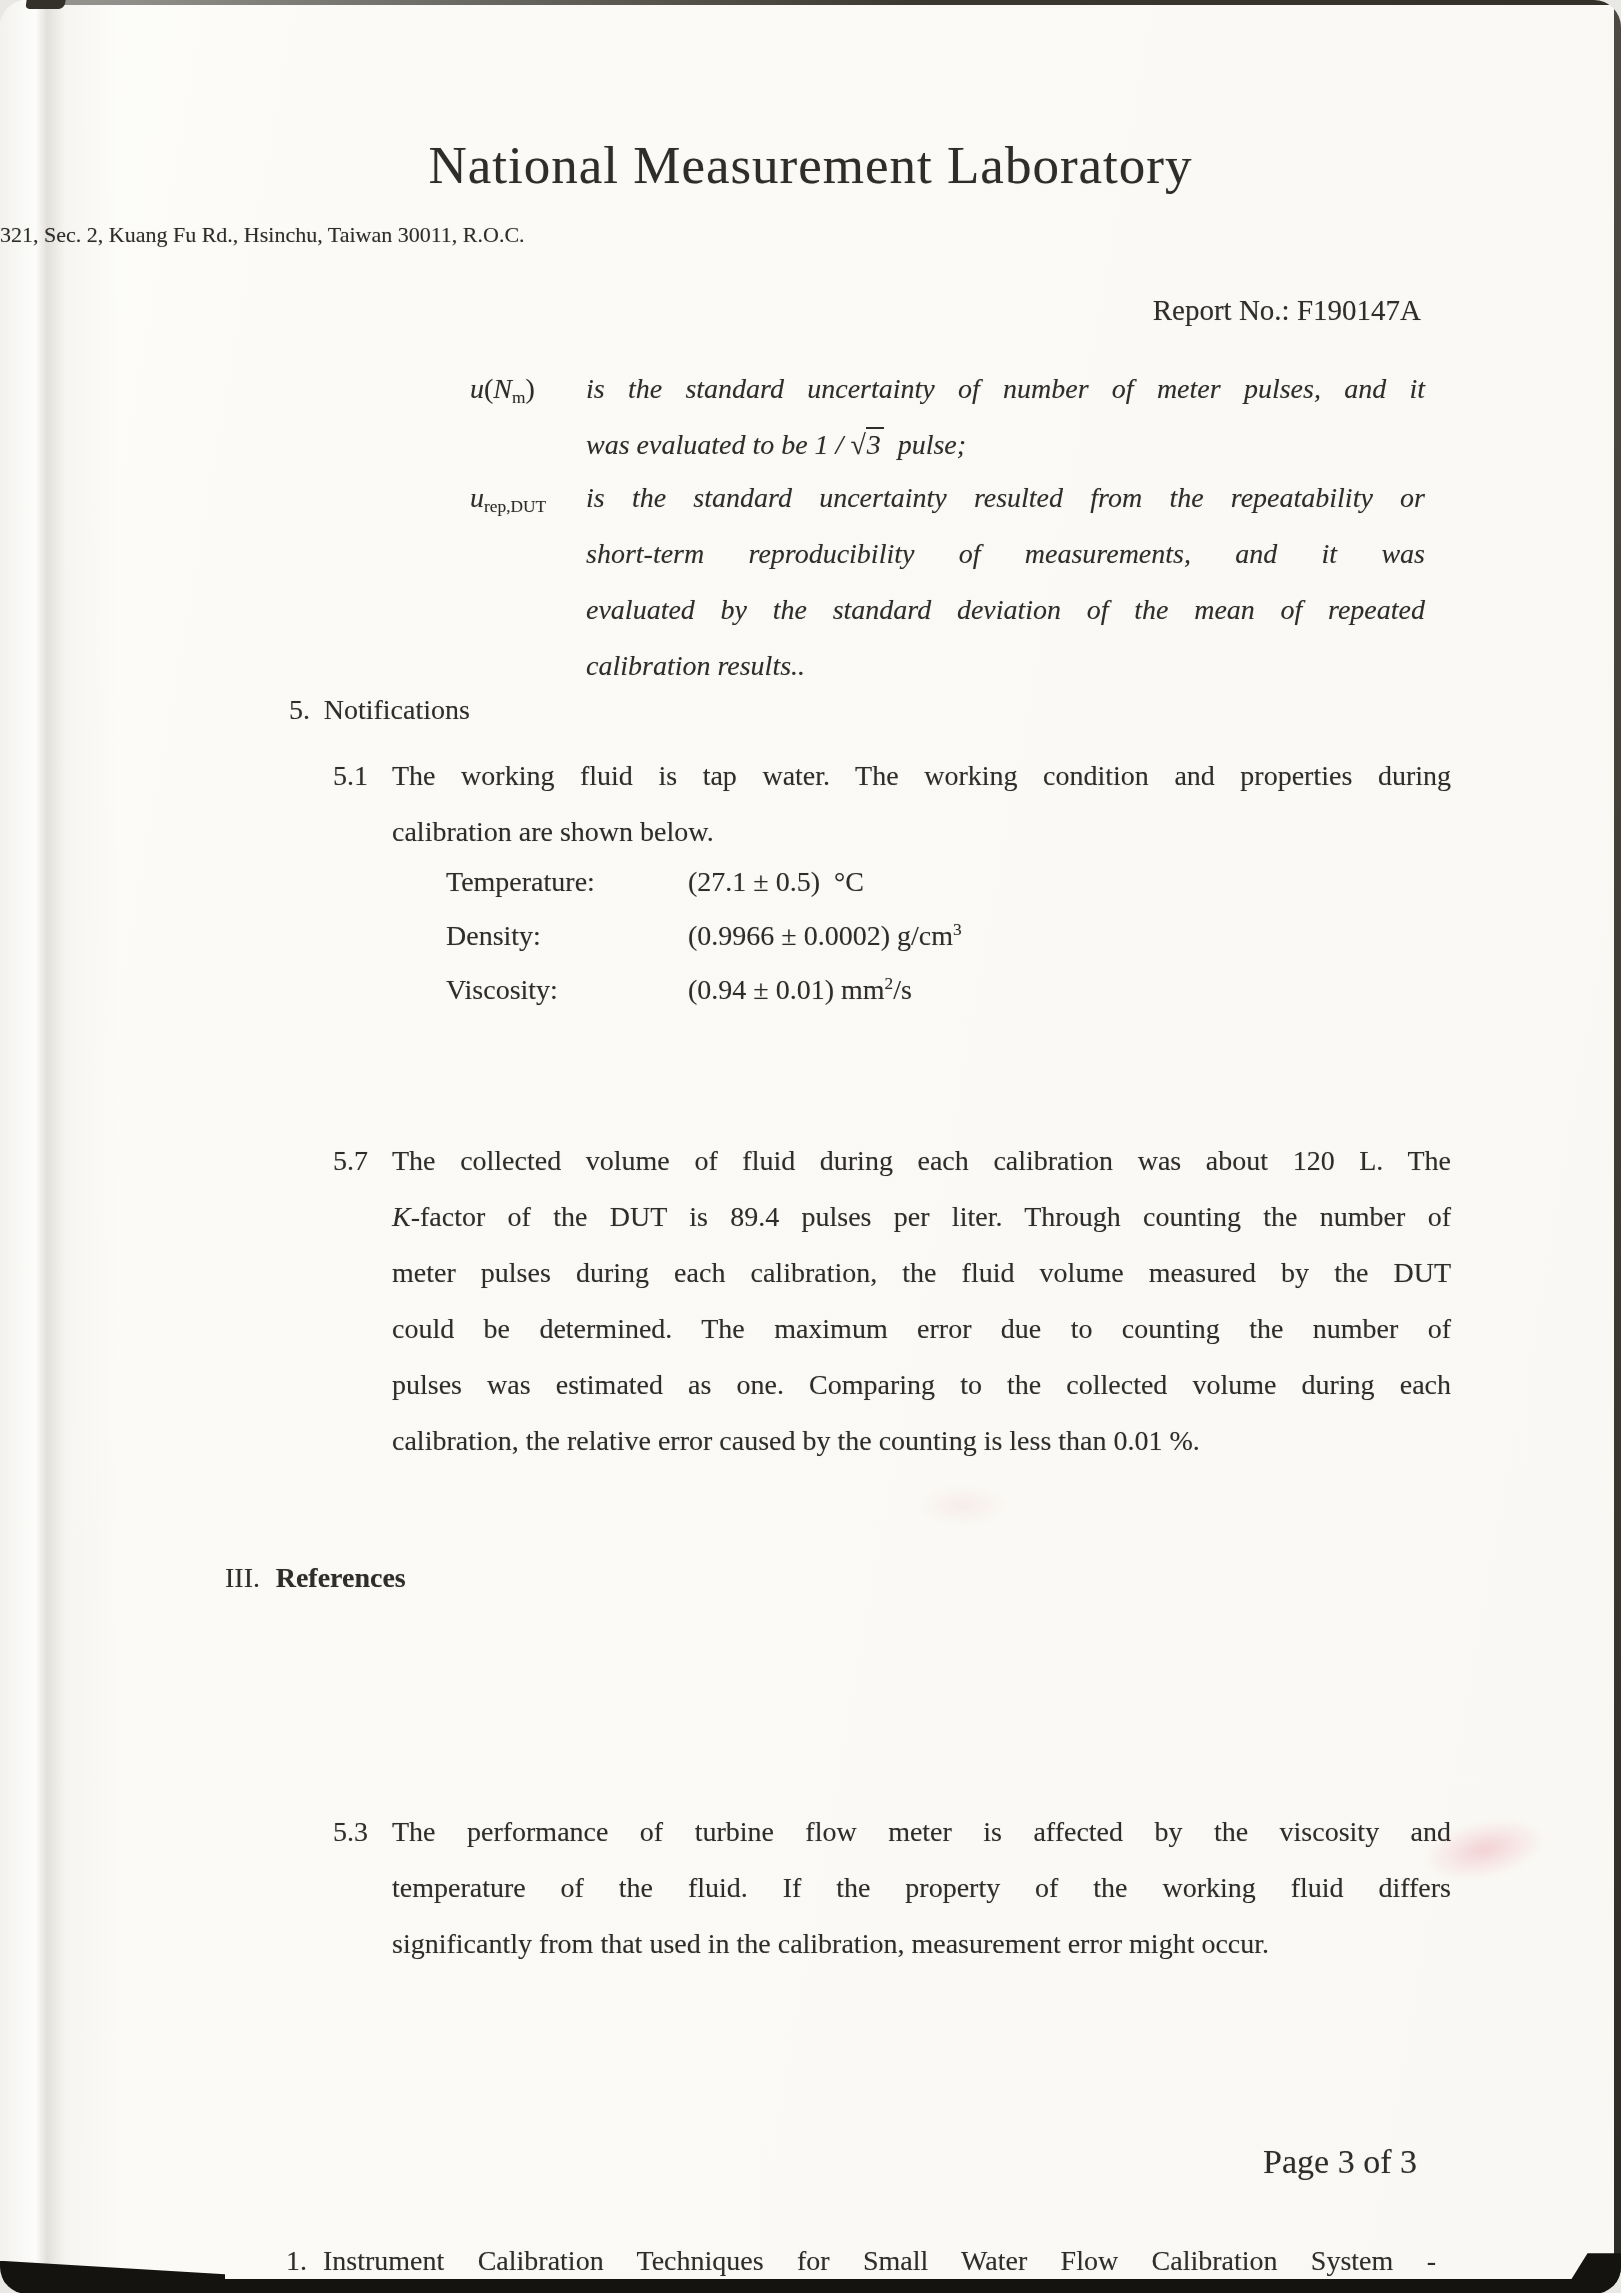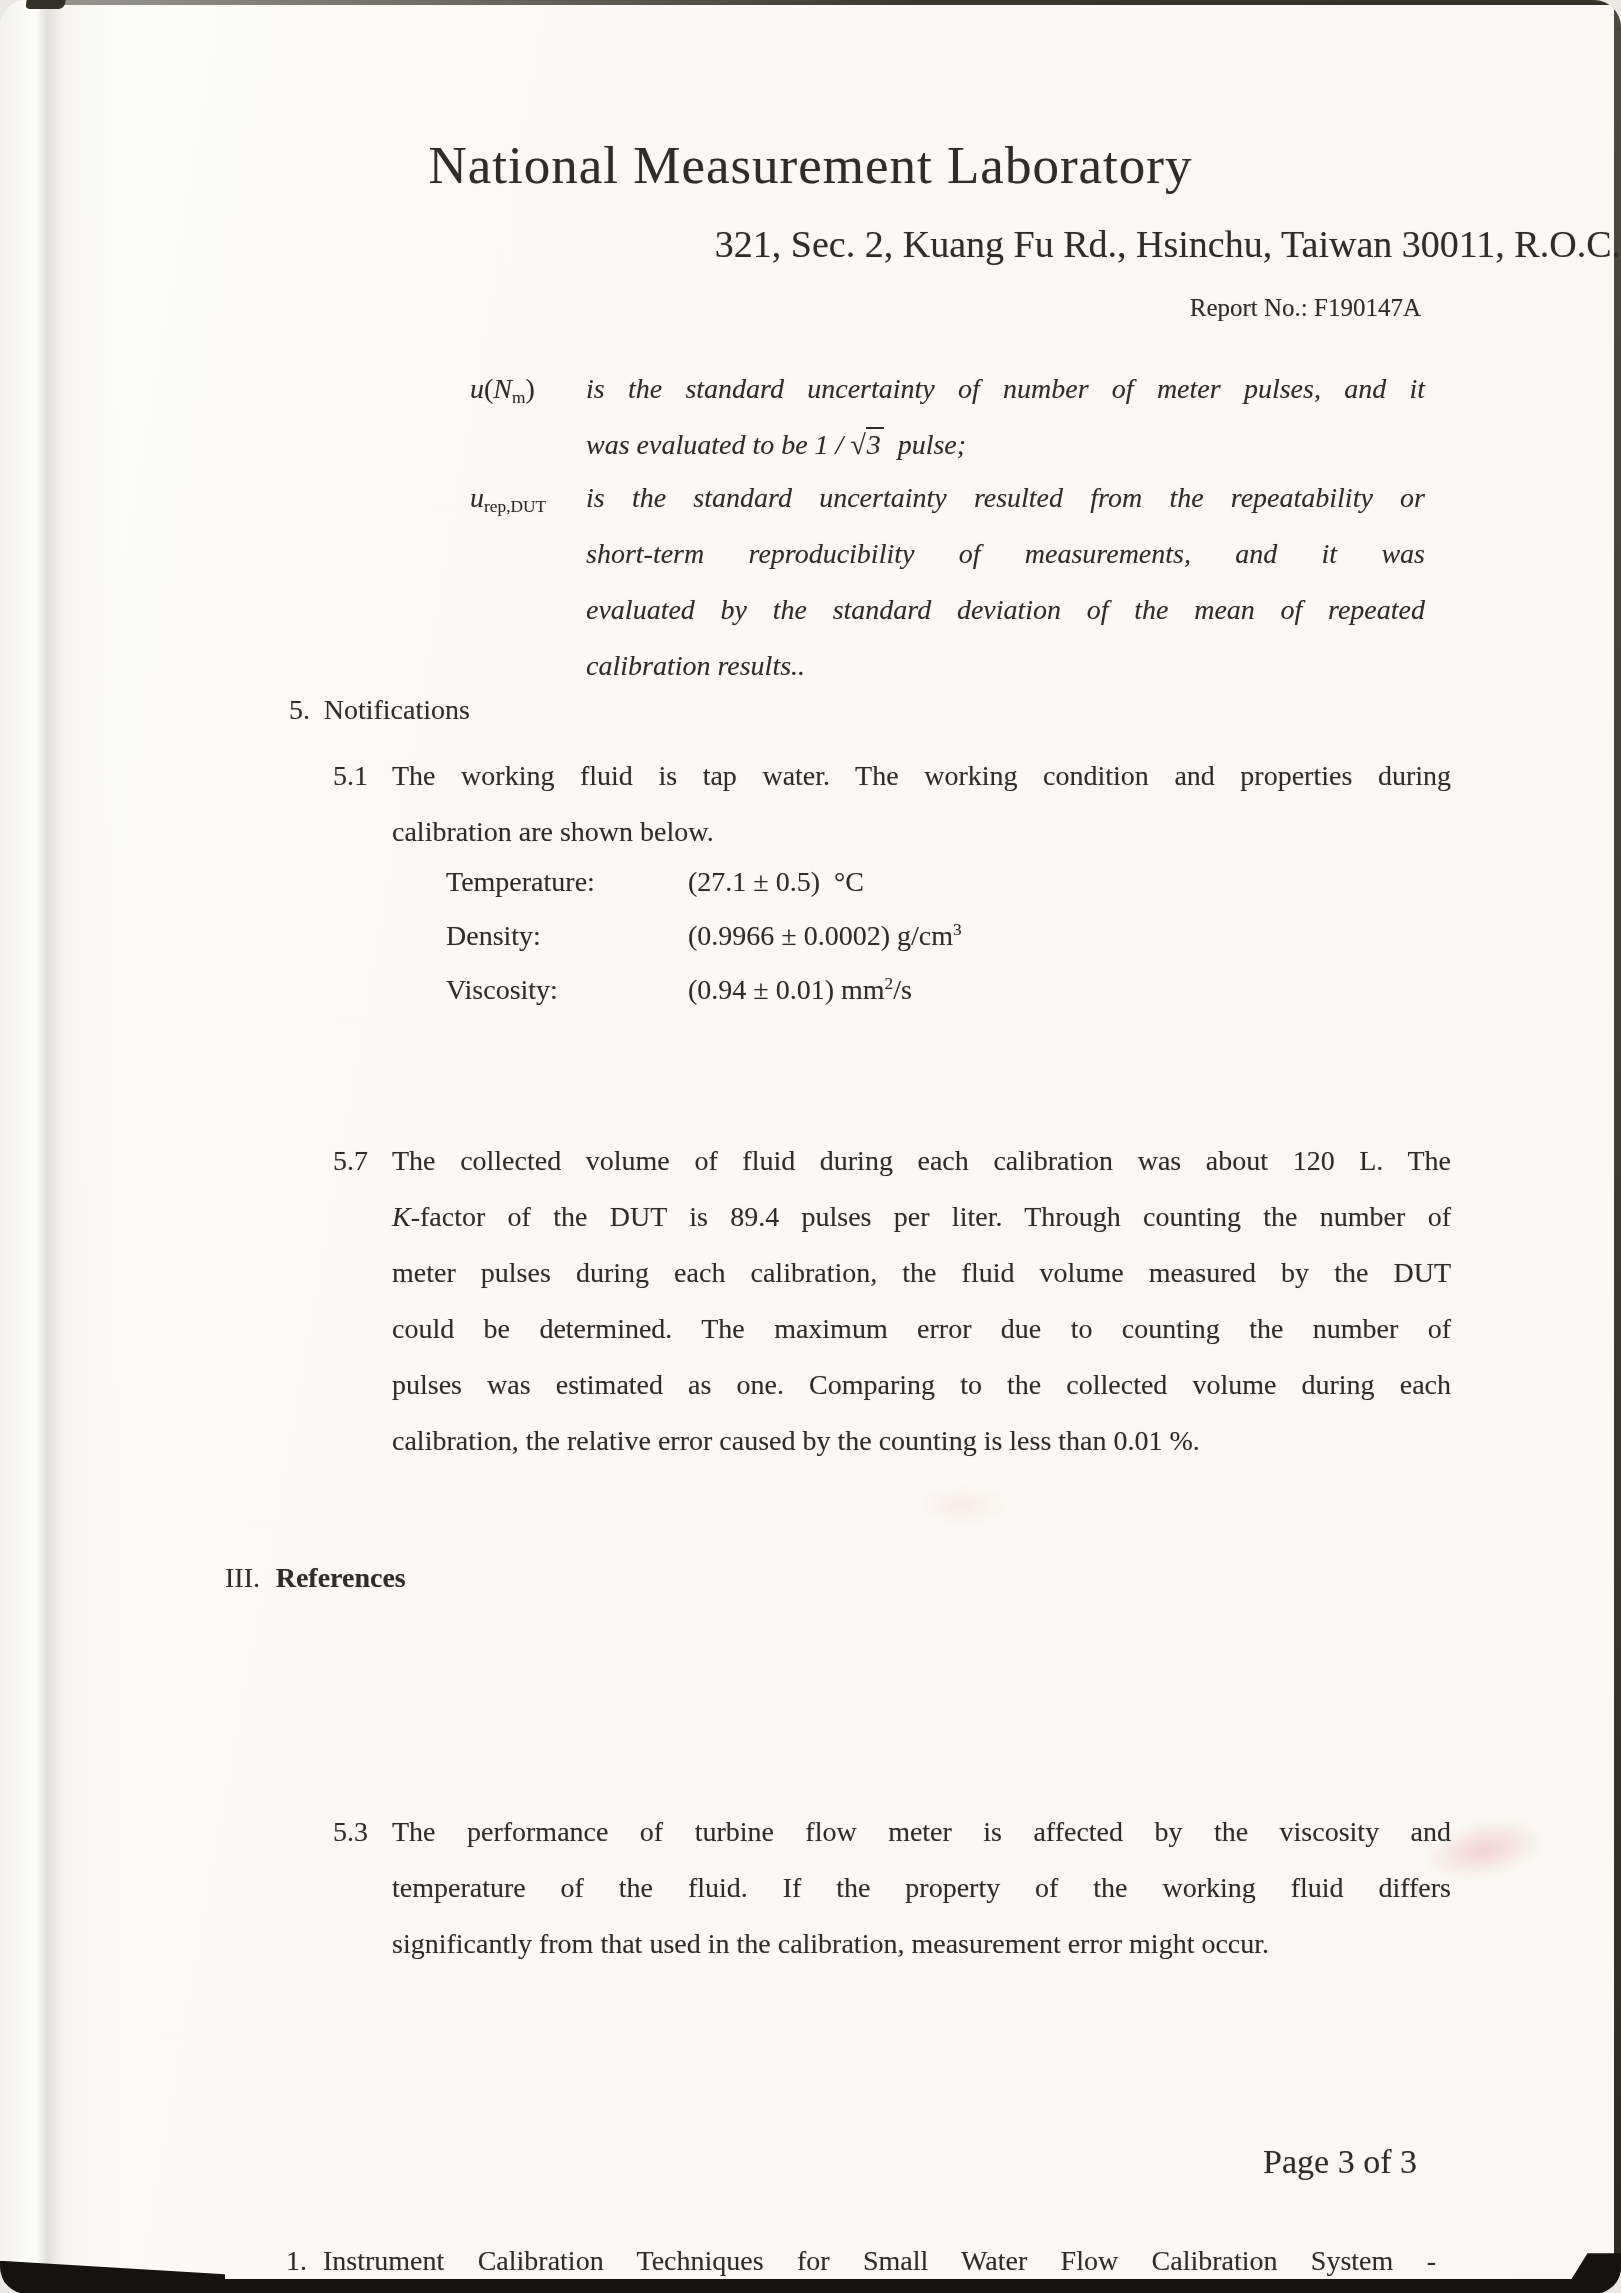--- a/index.html
+++ b/index.html
@@ -45,22 +45,22 @@
   }
   .pink-smudge-faint {
     position:absolute; left:916px; top:1485px; width:93px; height:41px;
     background:radial-gradient(ellipse at center,rgba(230,150,160,0.12),rgba(230,150,160,0) 70%);
     filter:blur(2px);
   }
 
   
   .abs { position:absolute; }
   .doc-title { left:0; right:0; top:135px; text-align:center; font-size:53px; letter-spacing:1px; }
-  .doc-address { left:0; right:0; top:222px; text-align:right; font-size:38px;padding-left:48px; }
-  .report-no { top:294px; right:200px; font-size:25px; }
+  .doc-address { left:0; right:0; top:222px; text-align:left; font-size:22px; }
+  .report-no { top:294px; right:200px; font-size:29px; }
   .page-footer { top:2143px; right:204px; font-size:34px; }
 
   .body-text { font-size:28px; line-height:56px; }
   .jline { text-align:justify; text-align-last:justify; }
   .jline.last { text-align:left; text-align-last:left; }
 
   .hang { position:relative; }
   .hang .item-num { position:absolute; left:0; top:0; }
 
   

